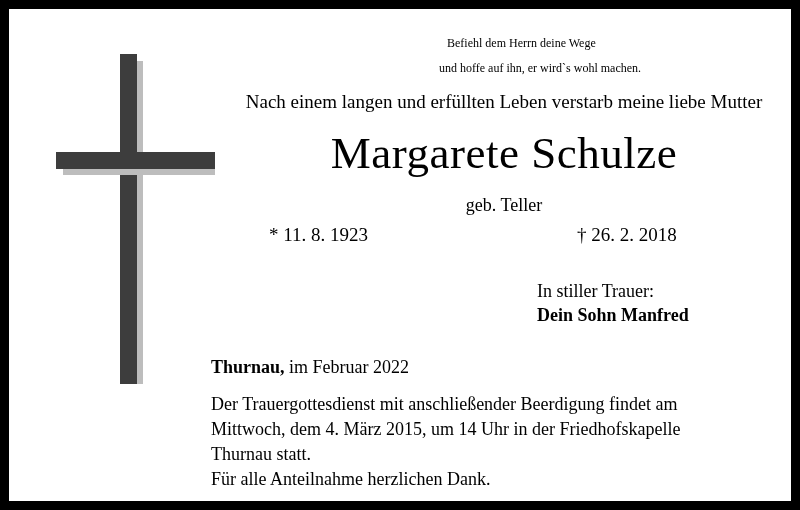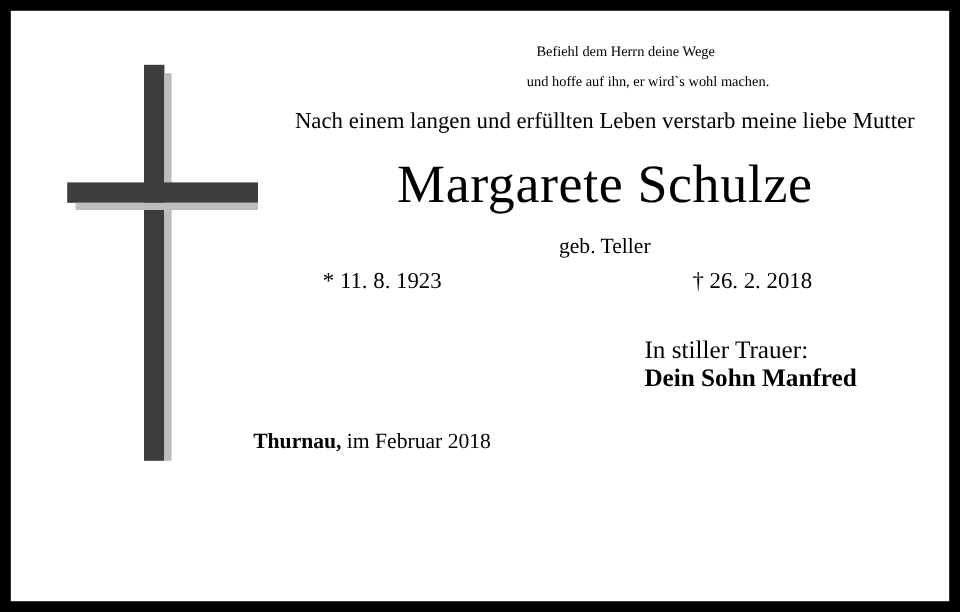--- a/index.html
+++ b/index.html
@@ -125,21 +125,21 @@
   }
   .date-death {
     position: absolute;
     left: 378px;
     top: 0;
   }
   .mourners {
     position: absolute;
     left: 338px;
     top: 270px;
-    font-size: 21px;
+    font-size: 18px;
     line-height: 24px;
     color: #000;
     text-align: left;
   }
   .mourners .bold {
     font-weight: bold;
     text-align: right;
   }
   .place-line {
     position: absolute;
@@ -188,18 +188,24 @@
       <span class="date-birth">* 11. 8. 1923</span>
       <span class="date-death">† 26. 2. 2018</span>
     </div>
 
     <div class="mourners">
       <div>In stiller Trauer:</div>
       <div class="bold">Dein Sohn Manfred</div>
     </div>
 
     <div class="place-line">
-      <span class="bold">Thurnau,</span><span> im Februar 2018</span>
-    </div>
-
+      <span class="bold">Thurnau,</span><span> im Februar 2022</span>
+    </div>
+
+    <div class="service">
+      <div>Der Trauergottesdienst mit anschließender Beerdigung findet am</div>
+      <div>Mittwoch, dem 4. März 2015, um 14 Uhr in der Friedhofskapelle</div>
+      <div>Thurnau statt.</div>
+      <div>Für alle Anteilnahme herzlichen Dank.</div>
+    </div>
 
   </div>
 </div>
 
 </body></html>

